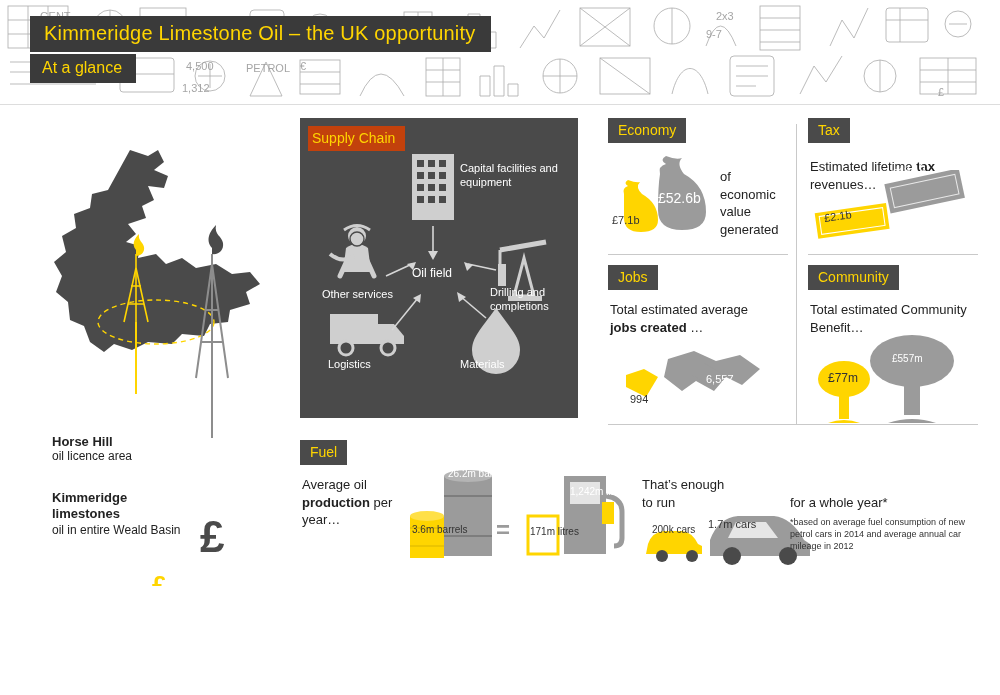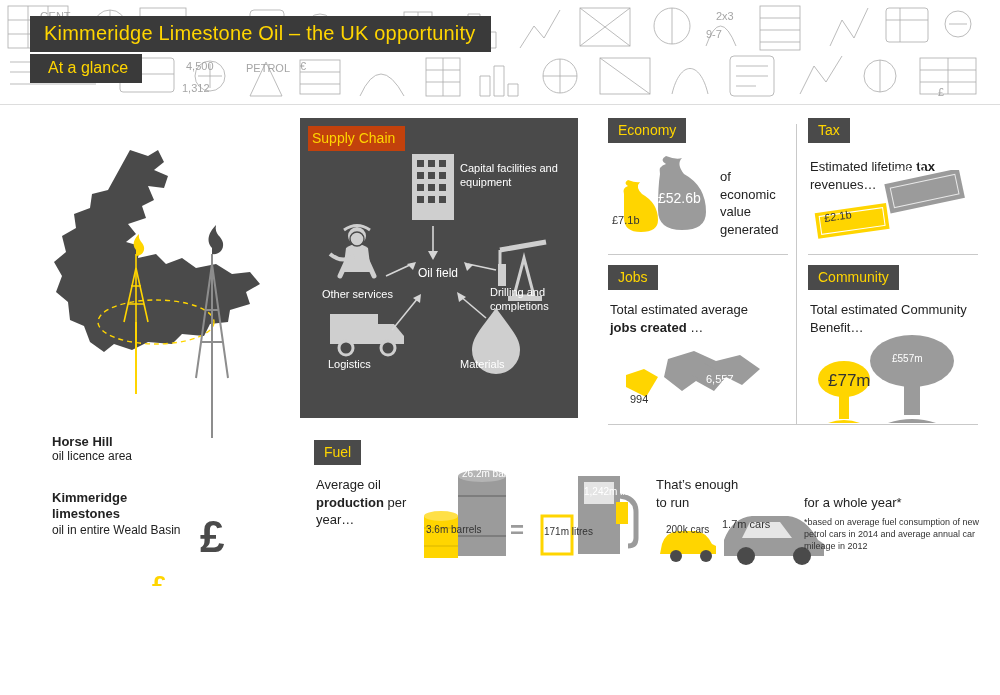--- a/index.html
+++ b/index.html
@@ -28,21 +28,21 @@
     color:#ffd500;
     padding:6px 16px 7px 14px;
     font-size:20px;
     letter-spacing:.2px;
     white-space:nowrap;
   }
   #subtitle-band{
     position:absolute;left:30px;top:54px;
     background:#3a3a3a;
     color:#ffd500;
-    padding:5px 14px 6px 18px;
+    padding:5px 14px 6px 12px;
     font-size:16px;
     white-space:nowrap;
   }
   
   .panel-title{
     display:inline-block;
     background:#4a4a4a;
     color:#ffd500;
     font-size:14px;
     padding:4px 10px 5px 10px;
@@ -63,21 +63,21 @@
   #supply-title{position:absolute;left:8px;top:8px;}
   #supply-panel .sc-label{position:absolute;font-size:11px;color:#fff;line-height:1.25;}
   
   #econ-panel{position:absolute;left:608px;top:118px;width:185px;height:140px;}
   #tax-panel{position:absolute;left:808px;top:118px;width:170px;height:140px;}
   #jobs-panel{position:absolute;left:608px;top:265px;width:185px;height:160px;}
   #comm-panel{position:absolute;left:808px;top:265px;width:175px;height:160px;}
   .body-text{font-size:13px;line-height:1.35;}
   .body-text b{font-weight:bold;}
   
-  #fuel-panel{position:absolute;left:300px;top:440px;width:680px;height:135px;margin-left:14px;}
+  #fuel-panel{position:absolute;left:300px;top:440px;width:680px;height:135px;}
   #fuel-title{position:absolute;left:0;top:0;}
   
   #footer{position:absolute;left:0;top:586px;width:1000px;height:109px;background:#fff;}
   #footer-rule{position:absolute;left:36px;top:590px;width:930px;height:1px;background:#cfcfcf;}
   .tiny{font-size:9px;line-height:1.35;}
 </style>
 </head>
 <body>
 
 <div id="header">
@@ -261,21 +261,21 @@
         <path d="M186 200 L160 178"></path>
     </g>
     <path d="M116 144 l-9 2 l6 6 z" fill="#d6d6d6"></path>
     <path d="M164 144 l9 3 l-6 6 z" fill="#d6d6d6"></path>
     <path d="M121 176 l-8 4 l7 5 z" fill="#d6d6d6"></path>
     <path d="M157 174 l9 5 l-7 5 z" fill="#d6d6d6"></path>
   </svg>
 
   <div class="sc-label" style="left:160px;top:44px;width:100px;">Capital facilities and equipment</div>
   <div class="sc-label" style="left:22px;top:170px;width:72px;">Other services</div>
-  <div class="sc-label" style="left:112px;top:148px;width:46px;text-align:right;font-size:12px;">Oil field</div>
+  <div class="sc-label" style="left:112px;top:148px;width:46px;text-align:left;font-size:12px;">Oil field</div>
   <div class="sc-label" style="left:190px;top:168px;width:82px;">Drilling and completions</div>
   <div class="sc-label" style="left:28px;top:240px;">Logistics</div>
   <div class="sc-label" style="left:160px;top:240px;">Materials</div>
 </div>
 
 <div id="econ-panel">
   <div class="panel-title">Economy</div>
   <svg width="110" height="96" viewBox="0 0 110 96" style="position:absolute;left:0;top:34px;">
     <path d="M52 22 q-2 -8 6 -10 q-7 -4 0 -8 q10 4 16 2 q-6 6 2 16 q22 12 22 38 q0 18 -24 18 q-24 0 -24 -20 q0 -24 2 -36 z" fill="#9b9b9b"></path>
     <path d="M16 42 q-2 -6 4 -8 q-5 -3 0 -6 q8 3 12 2 q-5 5 2 12 q16 9 16 26 q0 12 -17 12 q-17 0 -17 -14 q0 -16 0 -24 z" fill="#ffd500"></path>
@@ -333,21 +333,21 @@
       <path d="M96 44 l0 36 l16 0 l0 -36 z" fill="#9b9b9b"></path>
       <path d="M80 88 q24 -8 48 0 z" fill="#9b9b9b"></path>
     </g>
     <g>
       <ellipse cx="36" cy="44" rx="26" ry="18" fill="#ffd500"></ellipse>
       <path d="M31 56 l0 28 l10 0 l0 -28 z" fill="#ffd500"></path>
       <path d="M20 88 q16 -6 32 0 z" fill="#ffd500"></path>
     </g>
   </svg>
   <div style="position:absolute;left:84px;top:88px;font-size:10px;color:#fff;">£557m</div>
-  <div style="position:absolute;left:20px;top:106px;font-size:17px;color:#333;">£77m</div>
+  <div style="position:absolute;left:20px;top:106px;font-size:12px;color:#333;">£77m</div>
 </div>
 <div class="hline" style="left:608px;top:424px;width:370px;"></div>
 
 <div id="fuel-panel">
   <div id="fuel-title" class="panel-title">Fuel</div>
 
   <div class="body-text" style="position:absolute;left:2px;top:36px;width:96px;">
     <span>Average oil </span><b>production</b><span> per year…</span>
   </div>
 

